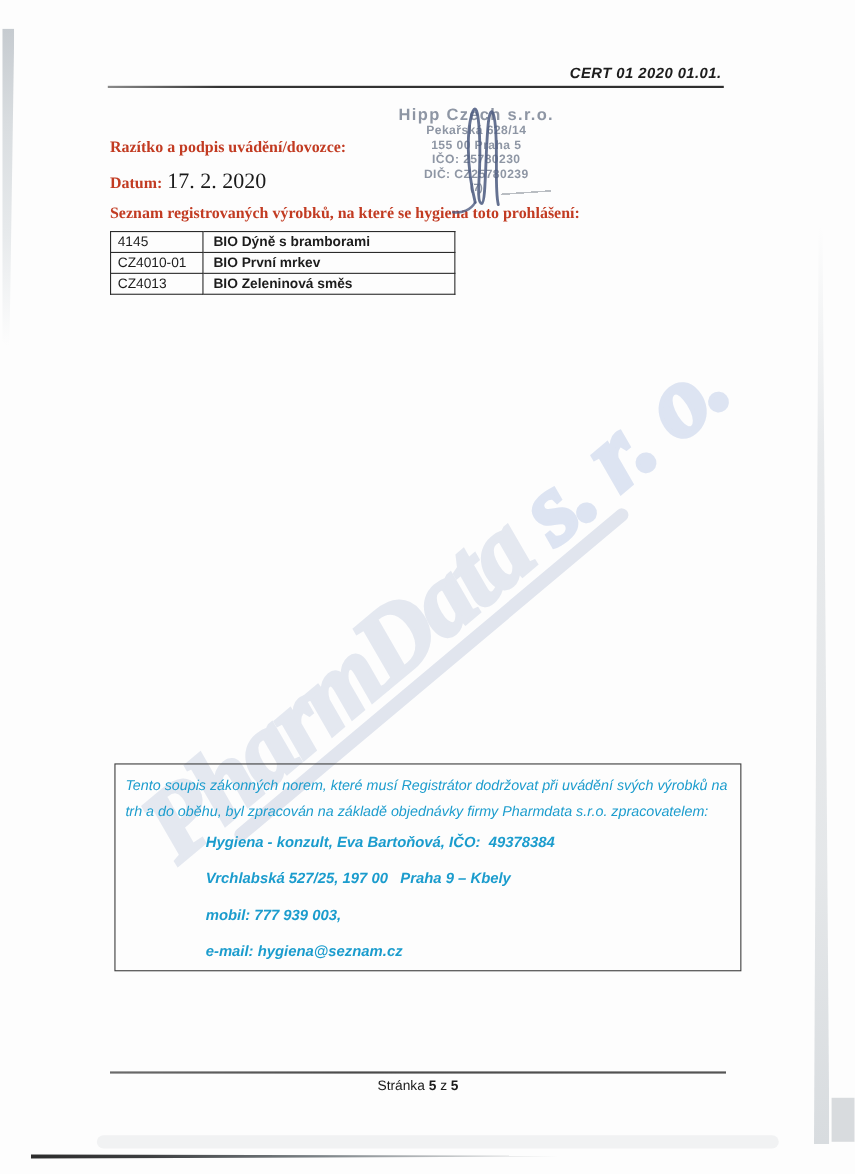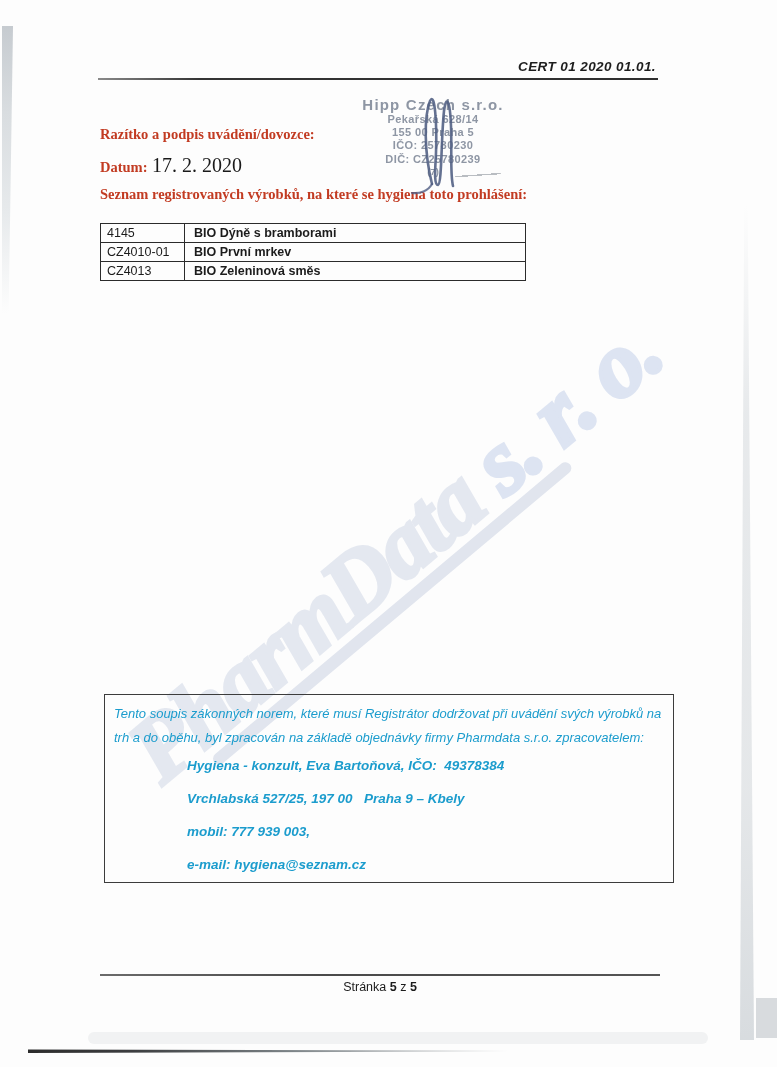--- a/index.html
+++ b/index.html
@@ -68,21 +68,21 @@
   .red-heading{
     font-family:"Liberation Serif",serif;font-weight:bold;font-size:14.5px;
     z-index:3;
   }
   .date-value{
     font-family:"Liberation Serif",serif;font-weight:normal;font-size:20px;color:#1a1a1a;
   }
 
   
   .products{
-    left:100px;top:223px;width:426px;z-index:3;
+    left:100px;top:210px;width:314px;z-index:3;
     border-collapse:collapse;table-layout:fixed;
   }
   .products td{
     border:1.5px solid #2b2b2b;height:18px;
     font-size:12.5px;color:#1c1c1c;padding:0 0 0 6px;vertical-align:middle;
     font-family:"Liberation Sans",sans-serif;white-space:nowrap;overflow:hidden;
   }
   .products col.c1{width:84px;}
   .products td.name{padding-left:9px;font-weight:bold;}
 

